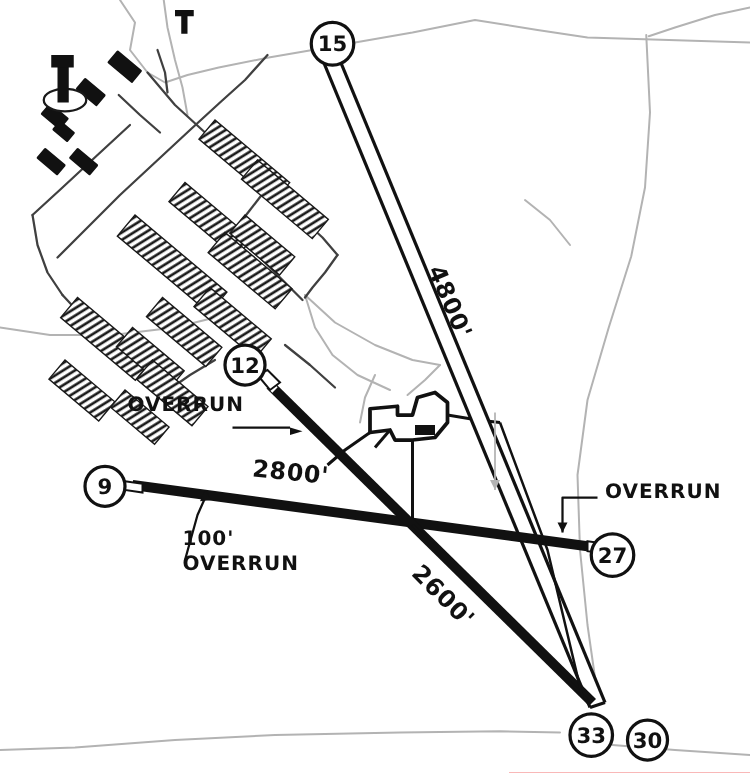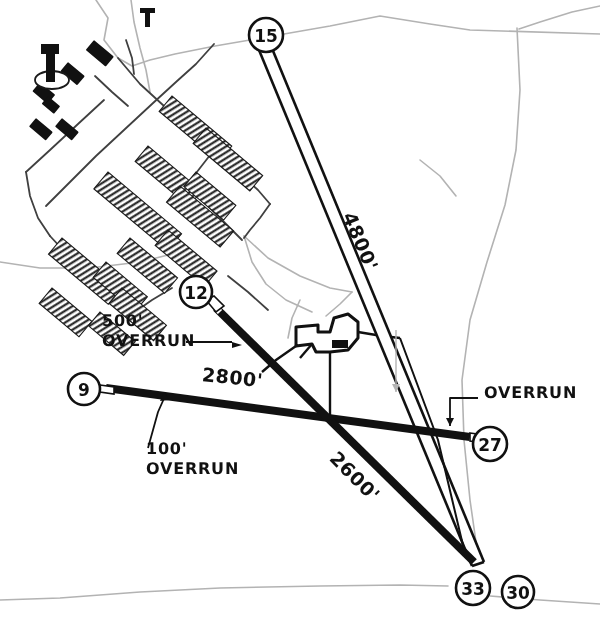--- a/index.html
+++ b/index.html
@@ -233,25 +233,24 @@
 
   </svg>
 
   <div class="lbl dim" style="left:356px;top:210px;transform:rotate(67deg);transform-origin:0 0;">4800'</div>
 
   <div class="lbl dim" style="left:203px;top:366px;transform:rotate(6deg);transform-origin:0 0;">2800'</div>
 
   <div class="lbl dim" style="left:339px;top:449px;transform:rotate(45deg);transform-origin:0 0;">2600'</div>
 
   <div style="position:absolute;left:102px;top:313px;">
-    <div class="lbl ovr" style="position:static;">500'</div>
     <div class="lbl ovr" style="position:static;margin-top:3px;">OVERRUN</div>
   </div>
 
-  <div style="position:absolute;left:146px;top:441px;">
+  <div style="position:absolute;left:146px;top:423px;">
     <div class="lbl ovr" style="position:static;">100'</div>
     <div class="lbl ovr" style="position:static;margin-top:3px;">OVERRUN</div>
   </div>
 
   <div style="position:absolute;left:484px;top:382px;">
     <div class="lbl ovr" style="position:static;margin-top:3px;">OVERRUN</div>
   </div>
 
 </div>
 

